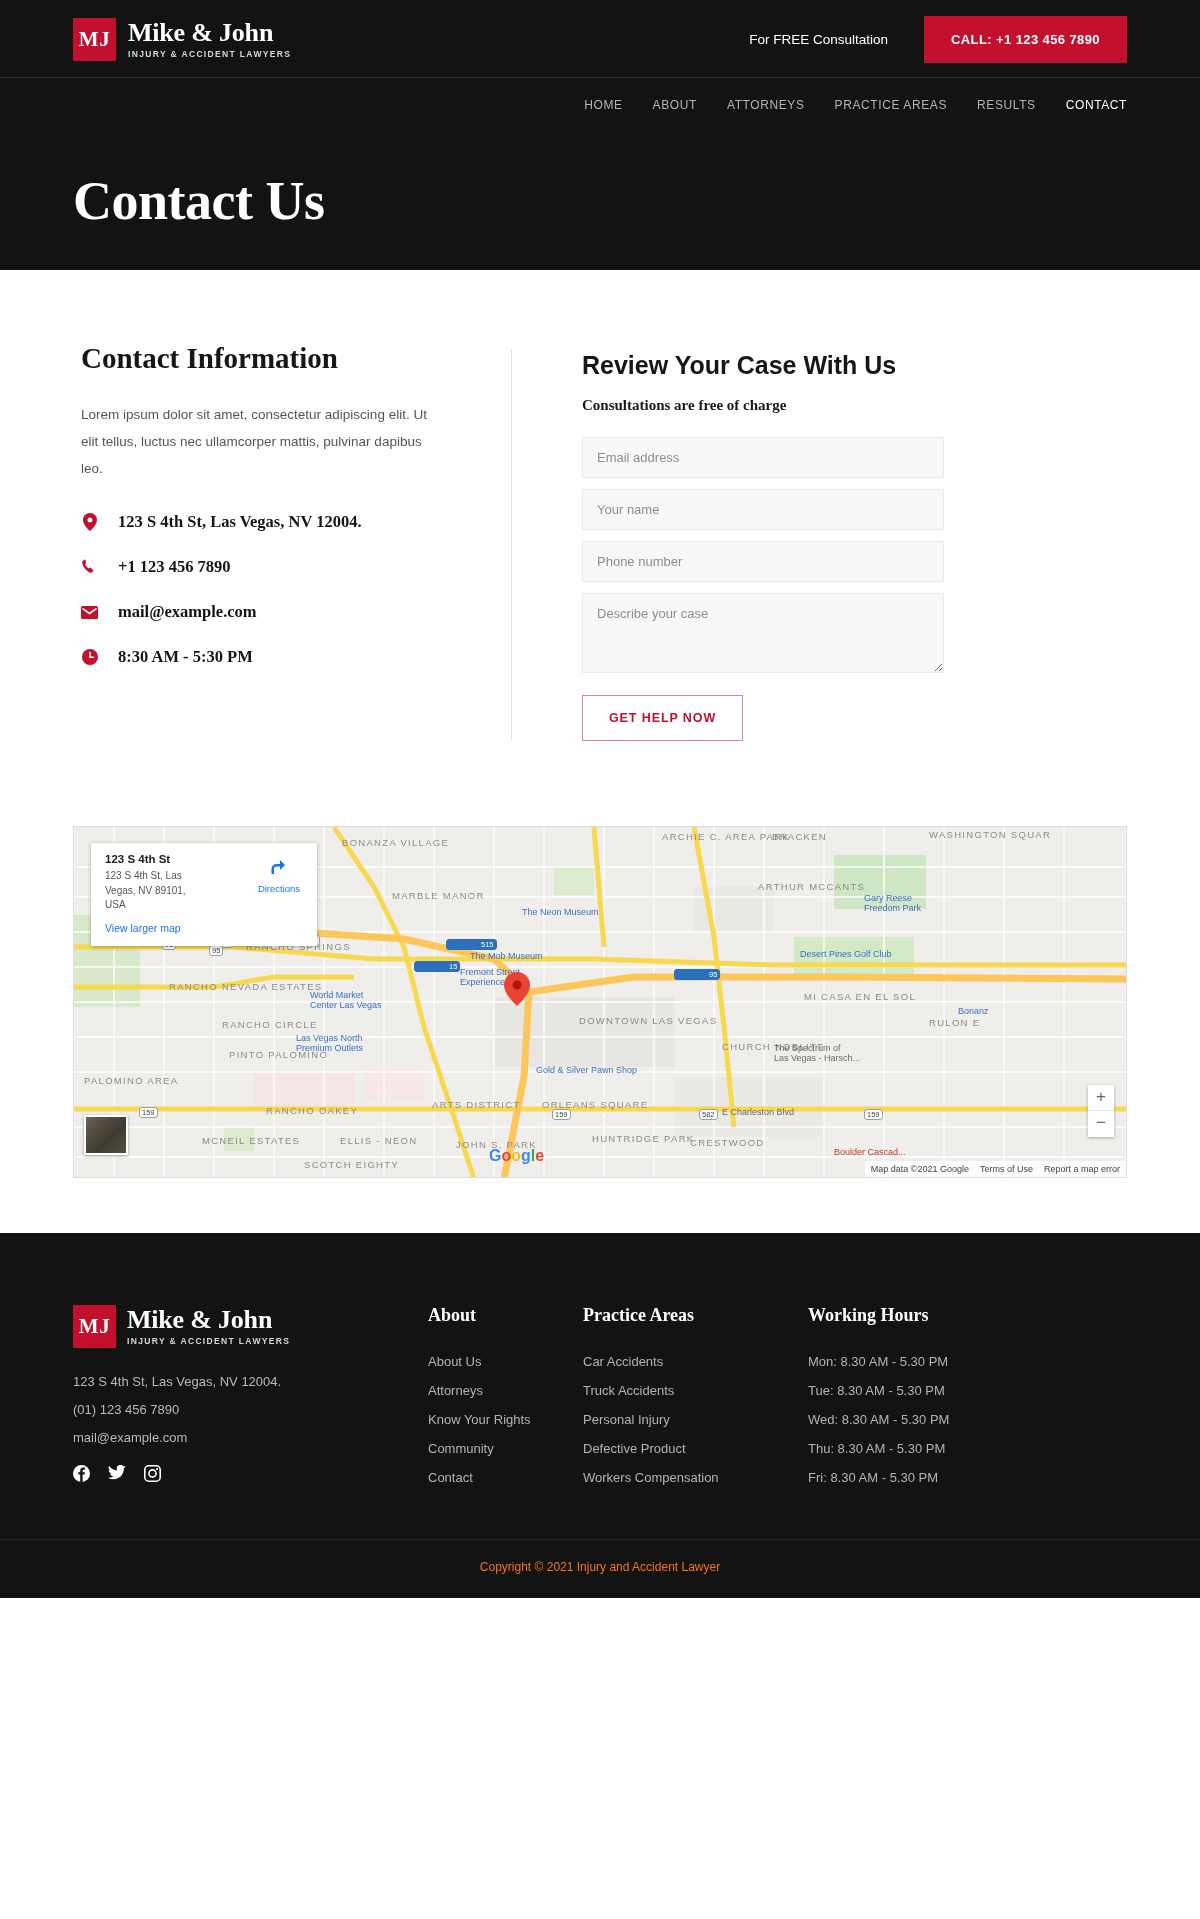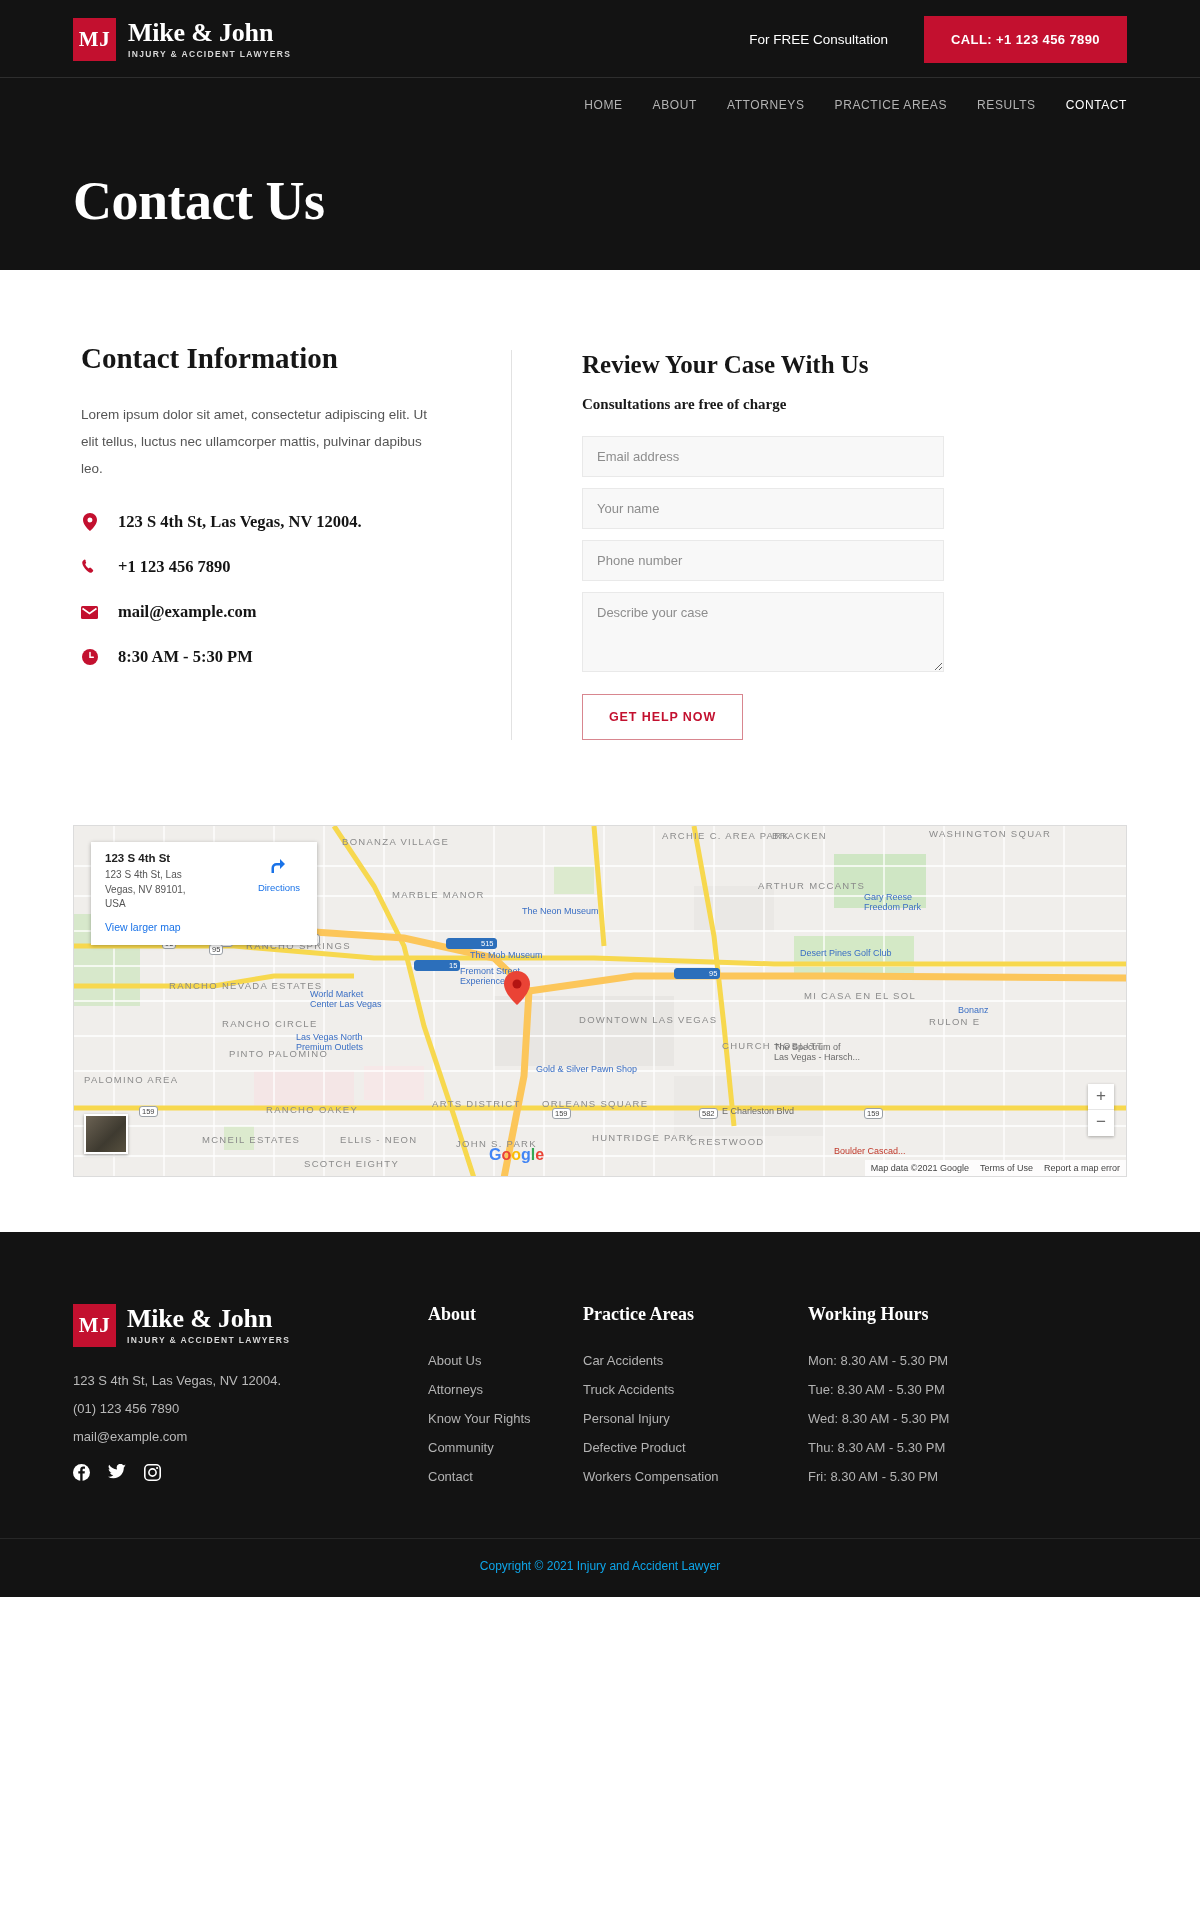--- a/index.html
+++ b/index.html
@@ -166,21 +166,21 @@
   }
   .contact-text {
     font-family: "Liberation Serif", serif;
     font-size: 16.5px;
     color: #151515;
     font-weight: bold;
   }
 
   
   h3.form-title {
-    font-family: Liberation Serif, serif;
+    font-family: Liberation Sans, sans-serif;
     font-size: 25px;
     font-weight: bold;
     color: #161616;
     margin-bottom: 17px;
   }
   .form-sub {
     font-family: "Liberation Serif", serif;
     font-size: 15px;
     font-weight: bold;
     color: #191919;
@@ -353,21 +353,21 @@
     color: #b3b3b3;
     margin-bottom: 14px;
     cursor: pointer;
   }
   .f-col.hours li { cursor: default; }
   .copyright {
     background: #131313;
     border-top: 1px solid #272727;
     text-align: center;
     font-size: 12px;
-    color: #0ea5e9;
+    color: #f97316;
     padding: 20px 0 24px 0;
   }
 </style>
 </head>
 <body>
 
 <header class="topbar">
   <div class="logo">
     <div class="logo-mark">MJ</div>
     <div class="logo-text">

